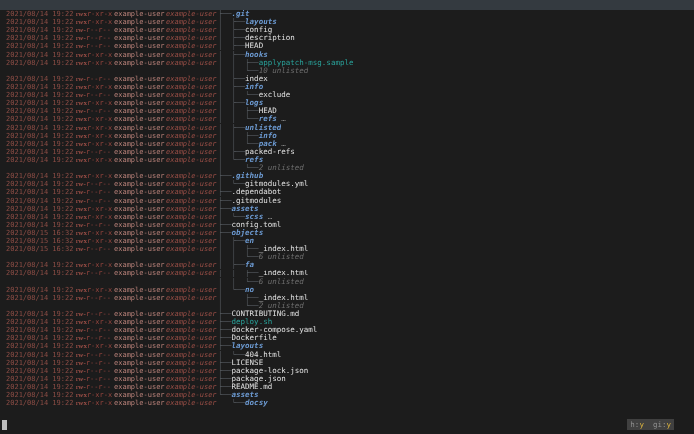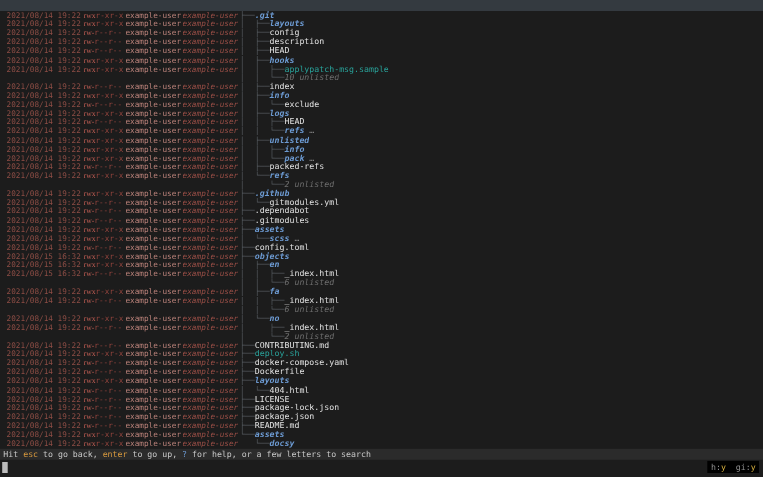--- a/index.html
+++ b/index.html
@@ -54,22 +54,22 @@
   .statusbar .question{color:#6d9bd3;}
   
   .inputline{
     position:absolute;left:0;right:0;top:418px;height:16px;
   }
   .cursor{
     position:absolute;left:2px;top:2px;
     width:5px;height:10px;background:#bcbcbc;
   }
   .flags{
-    position:absolute;right:4px;top:1px;
-    background:#000000;
+    position:absolute;right:20px;top:1px;
+    background:#404040;
     font-size:7.5px;line-height:11px;height:11px;
     padding:0 3px;white-space:pre;
   }
   .flags .flabel{color:#909090;}
   .flags .fvalue{color:#d9b13e;}
   .flags .fgap{color:#909090;}
 </style>
 </head>
 <body>
 
@@ -124,20 +124,19 @@
       <div class="row"><span class="meta"><span class="date">2021/08/14 19:22</span><span class="perms"><span class="pu">rwx</span><span class="pr">r-xr-x</span></span><span class="owner">example-user</span><span class="group">example-user</span></span><span class="line"><span class="prefix">├──</span><span class="name dir">layouts</span></span></div>
       <div class="row"><span class="meta"><span class="date">2021/08/14 19:22</span><span class="perms"><span class="pu">rw-</span><span class="pr">r--r--</span></span><span class="owner">example-user</span><span class="group">example-user</span></span><span class="line"><span class="prefix">│  └──</span><span class="name file">404.html</span></span></div>
       <div class="row"><span class="meta"><span class="date">2021/08/14 19:22</span><span class="perms"><span class="pu">rw-</span><span class="pr">r--r--</span></span><span class="owner">example-user</span><span class="group">example-user</span></span><span class="line"><span class="prefix">├──</span><span class="name file">LICENSE</span></span></div>
       <div class="row"><span class="meta"><span class="date">2021/08/14 19:22</span><span class="perms"><span class="pu">rw-</span><span class="pr">r--r--</span></span><span class="owner">example-user</span><span class="group">example-user</span></span><span class="line"><span class="prefix">├──</span><span class="name file">package-lock.json</span></span></div>
       <div class="row"><span class="meta"><span class="date">2021/08/14 19:22</span><span class="perms"><span class="pu">rw-</span><span class="pr">r--r--</span></span><span class="owner">example-user</span><span class="group">example-user</span></span><span class="line"><span class="prefix">├──</span><span class="name file">package.json</span></span></div>
       <div class="row"><span class="meta"><span class="date">2021/08/14 19:22</span><span class="perms"><span class="pu">rw-</span><span class="pr">r--r--</span></span><span class="owner">example-user</span><span class="group">example-user</span></span><span class="line"><span class="prefix">├──</span><span class="name file">README.md</span></span></div>
       <div class="row"><span class="meta"><span class="date">2021/08/14 19:22</span><span class="perms"><span class="pu">rwx</span><span class="pr">r-xr-x</span></span><span class="owner">example-user</span><span class="group">example-user</span></span><span class="line"><span class="prefix">└──</span><span class="name dir">assets</span></span></div>
       <div class="row"><span class="meta"><span class="date">2021/08/14 19:22</span><span class="perms"><span class="pu">rwx</span><span class="pr">r-xr-x</span></span><span class="owner">example-user</span><span class="group">example-user</span></span><span class="line"><span class="prefix">   └──</span><span class="name dir">docsy</span></span></div>
     </div>
 
-  <div class="statusbar"><span>Hit </span><span class="key">esc</span><span> to go back, </span><span class="key">enter</span><span> to go up, </span><span class="question">?</span><span> for help, or a few letters to search</span></div>
 
   <div class="inputline">
     <div class="cursor"></div>
     <div class="flags"><span class="flabel">h:</span><span class="fvalue">y</span><span class="fgap">  </span><span class="flabel">gi:</span><span class="fvalue">y</span></div>
   </div>
 
 </div>
 
 </body></html>

